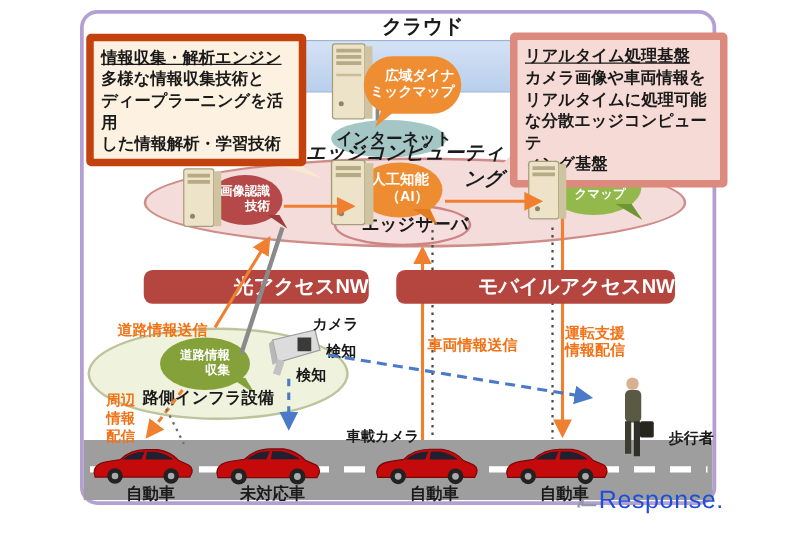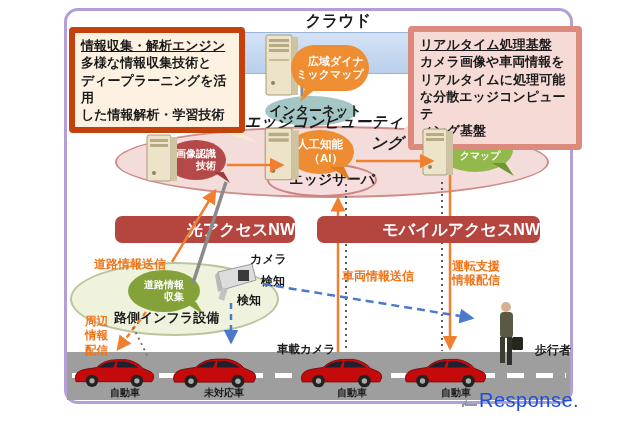--- a/index.html
+++ b/index.html
@@ -60,21 +60,21 @@
   .org{color:#f07318;margin-top:12px;}
   .f-road{left:94px;top:244px;width:84px;font-size:12px;}
   .f-veh{left:342px;top:256px;width:84px;font-size:12px;}
   .f-drv{left:452px;top:248px;width:58px;font-size:12px;line-height:1.15;}
   .f-per{left:85px;top:302px;width:28px;font-size:11.5px;line-height:1.25;}
   .cameralbl{left:250px;top:251px;width:44px;font-size:12px;}
   .det1{left:261px;top:273px;width:32px;font-size:12px;}
   .det2{left:237px;top:292px;width:32px;font-size:12px;}
   .obcam{left:277px;top:342px;width:62px;font-size:11.5px;}
   .ped{left:535px;top:342px;width:46px;font-size:12px;}
-  .carlbl{top:386px;font-size:10px;z-index:5;}
+  .carlbl{top:386px;font-size:13px;z-index:5;}
   .c1{left:88px;width:52px;} .c2{left:184px;width:60px;} .c3{left:315px;width:52px;} .c4{left:419px;width:52px;}
   .wm{left:462px;top:389px;font-size:20px;color:#1d4ed8;letter-spacing:.5px;z-index:7;font-weight:normal;}
 
   
   .icon{z-index:5;}
   .srv-cloud{left:264px;top:33px;width:36px;height:64px;}
   .srv-l{left:145px;top:133px;width:34px;height:50px;}
   .srv-c{left:263px;top:126px;width:38px;height:56px;}
   .srv-r{left:421px;top:126px;width:34px;height:52px;}
   .cam{left:210px;top:258px;width:52px;height:44px;}

